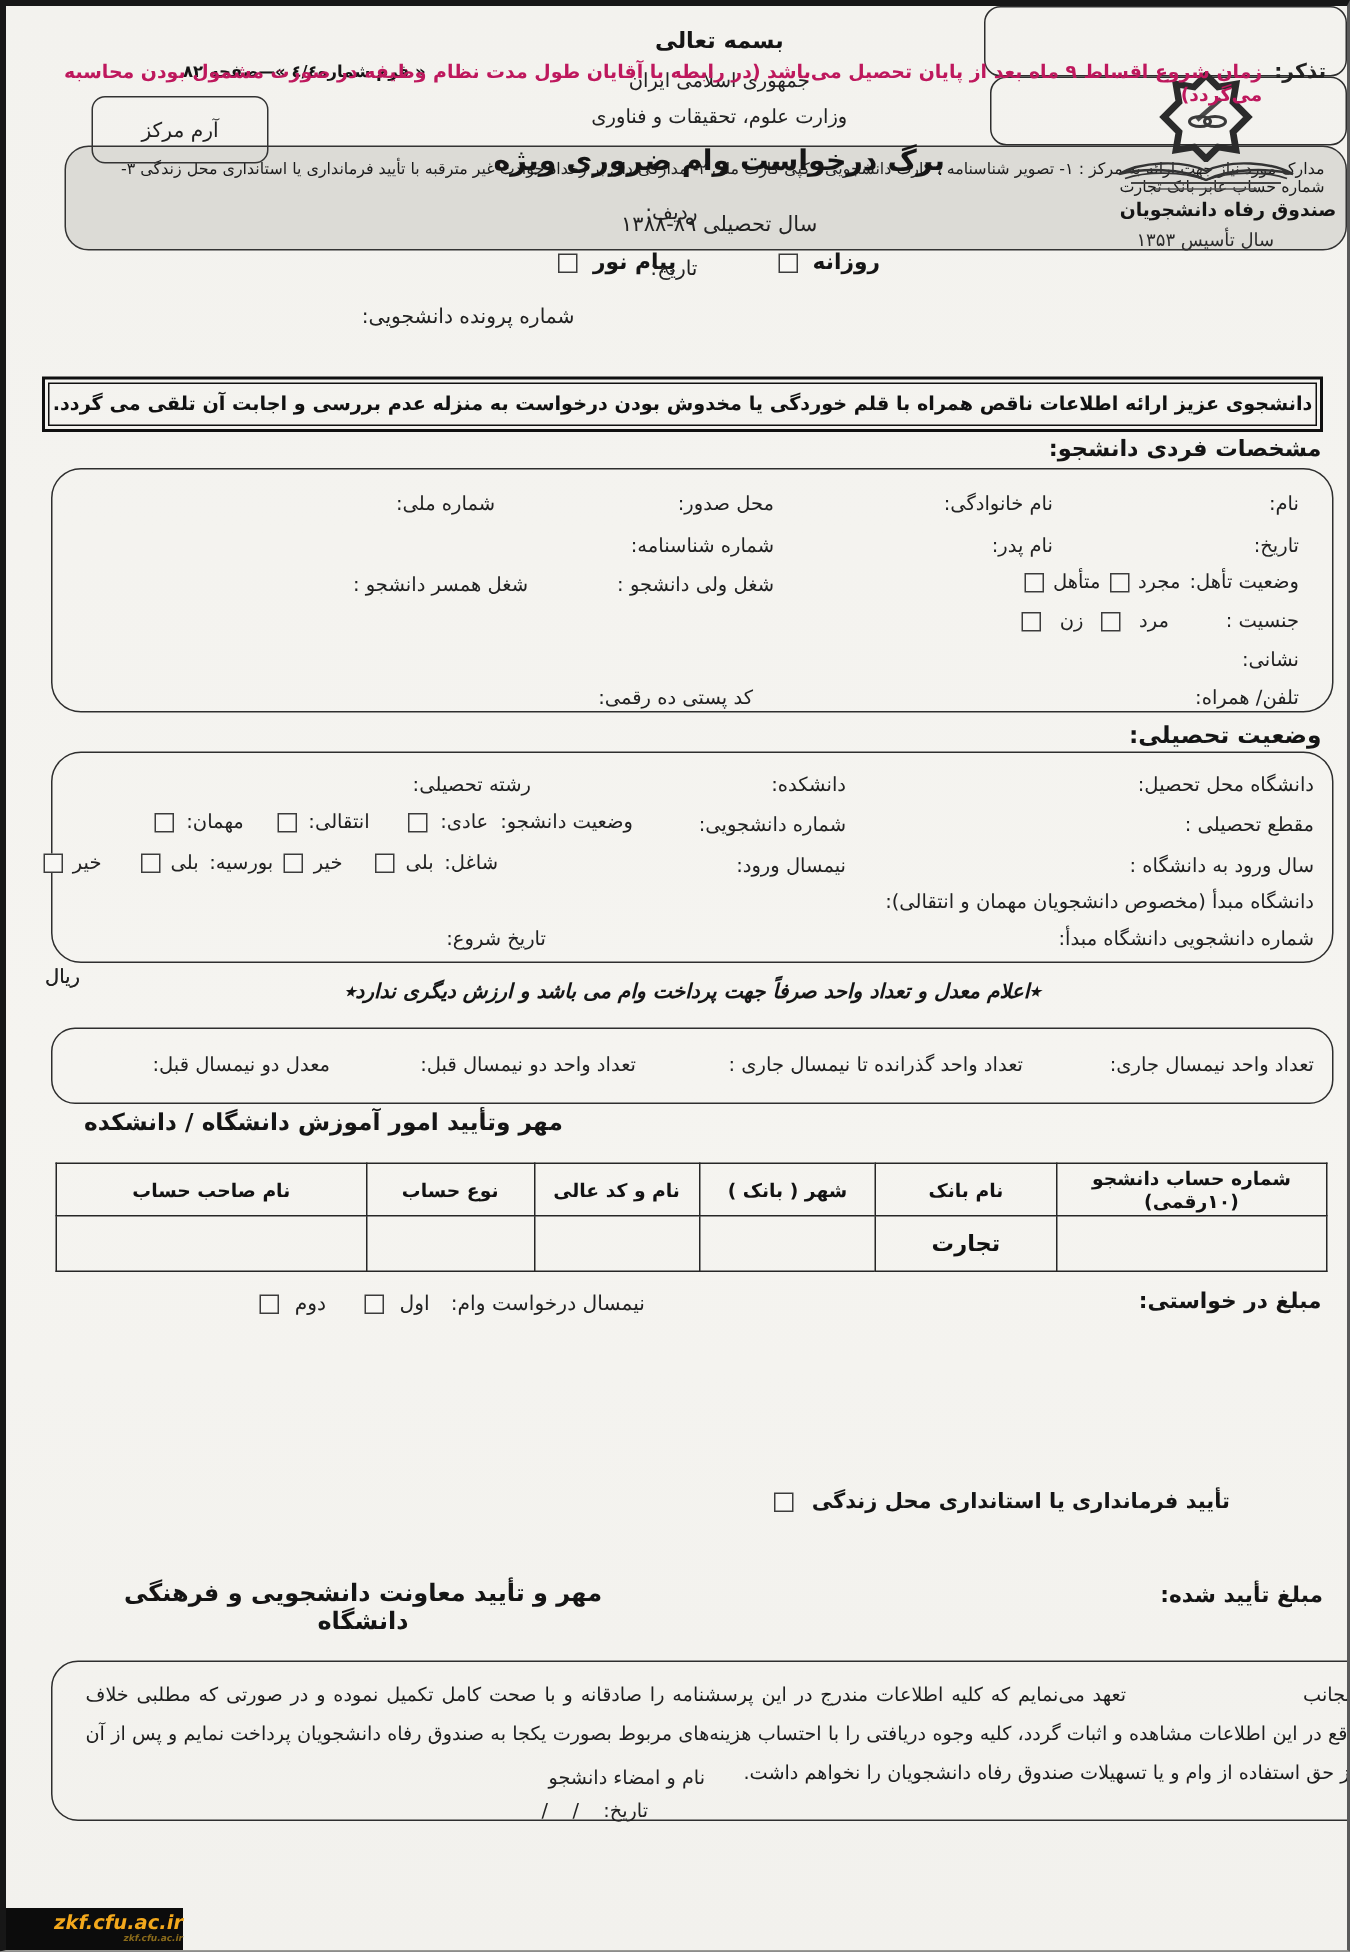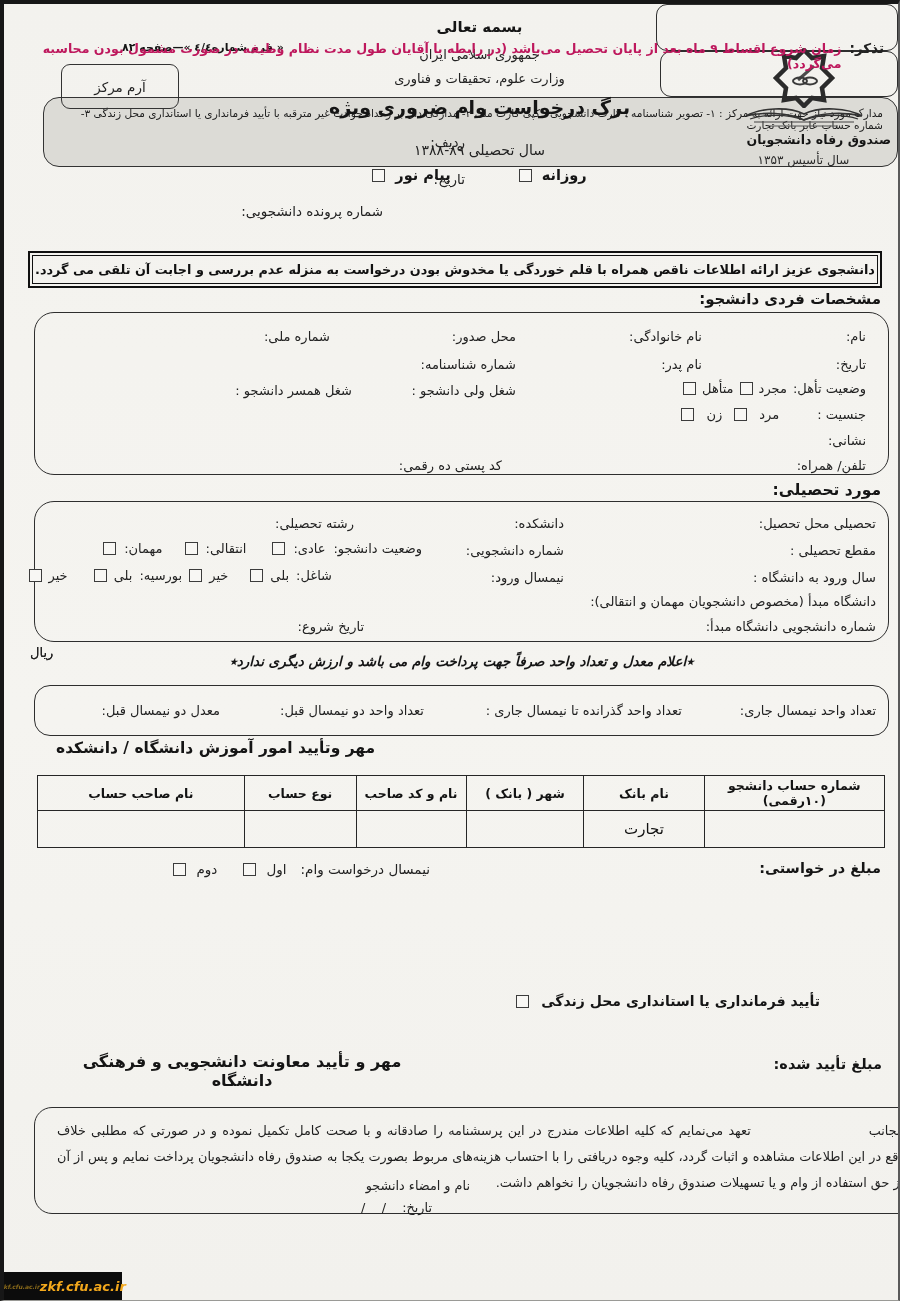--- a/index.html
+++ b/index.html
@@ -45,21 +45,21 @@
   
   #edu-title{right:17px;top:477px;font-size:15.5px;}
   #edu-box{left:30px;top:497px;width:855px;height:141px;}
   #gpa-note{left:185px;top:649px;width:545px;text-align:center;font-size:13.5px;font-style:italic;}
   #units-box{left:30px;top:681px;width:855px;height:51px;border-radius:16px;}
   #edu-stamp{left:52px;top:735px;font-size:15.5px;}
   
   #bank-table{position:absolute;left:33px;top:771px;width:848px;border-collapse:collapse;}
   #bank-table th,#bank-table td{border:1.6px solid #262626;text-align:center;}
   #bank-table th{font-size:12.5px;font-weight:bold;height:33px;padding:2px 4px;color:#131313;}
-  #bank-table td{height:37px;font-size:15px;font-weight:normal;color:#111;}
+  #bank-table td{height:37px;font-size:15px;font-weight:bold;color:#111;}
   
   #req-label{right:17px;top:856px;font-size:14.5px;}
   #req-box{left:500px;top:843px;width:242px;height:47px;border:1.6px solid #2e2e2e;border-radius:11px;}
   #req-box span,#app-box span{position:absolute;left:26px;top:50%;transform:translateY(-50%);font-size:13px;}
   #sem-row{right:468px;top:857px;font-size:13.5px;}
   #elig-box{left:30px;top:896px;width:855px;height:89px;border-radius:18px;}
   #elig-box p{margin:0;padding:12px 26px 0;font-size:13.2px;line-height:33px;text-align:justify;white-space:normal;color:#161616;font-weight:bold;}
   #gov-row{right:78px;top:989px;font-size:14px;}
   #app-label{right:16px;top:1052px;font-size:14.5px;}
   #app-box{left:512px;top:1040px;width:238px;height:46px;border:1.6px solid #2e2e2e;border-radius:11px;}
@@ -70,21 +70,21 @@
   #pledge-text .gap{display:inline-block;width:118px;}
   #sig{right:460px;top:70px;font-size:12.8px;margin-left:41px;}
   #pledge-date{right:498px;top:92px;font-size:12.8px;}
   
   #footer-box{left:30px;top:1222px;width:855px;height:70px;border:1.6px solid #333;border-radius:16px;background:#dcdbd6;}
   #docs{margin:0;padding:9px 14px 0;font-size:10.6px;white-space:normal;text-align:right;color:#1c1c1c;}
   #reminder{position:absolute;right:14px;top:36px;display:flex;gap:8px;align-items:baseline;}
   #reminder .lab{font-size:13.5px;font-weight:bold;}
   #reminder .txt{font-size:12.6px;font-weight:bold;color:#be185d;}
   #watermark{position:absolute;left:0;top:1268px;width:118px;height:28px;background:#0c0c0c;
-    display:flex;flex-direction:row;align-items:center;justify-content:center;line-height:1;}
+    display:flex;flex-direction:column;align-items:flex-start;justify-content:center;line-height:1;}
   #watermark .wm1{color:#f3a81c;font-weight:bold;font-style:italic;font-size:13px;direction:ltr;}
   #watermark .wm2{color:#8a6a1a;font-weight:bold;font-style:italic;font-size:6px;direction:ltr;margin-top:1px;}
   #next-strip{position:absolute;left:30px;top:1296px;width:855px;height:6px;background:#d9d8d3;
     border:1.6px solid #333;border-bottom:none;border-radius:10px 10px 0 0;}
   svg{display:block;margin:0 auto;}
 </style>
 </head>
 <body>
 
 <div id="page">
@@ -165,23 +165,23 @@
       <span>مرد</span>
       <span class="cb"></span>
       <span>زن</span>
       <span class="cb"></span>
     </div>
     <span class="abs fs13" style="right:22px;top:120px">نشانی:</span>
     <span class="abs fs13" style="right:22px;top:145px">تلفن/ همراه:</span>
     <span class="abs fs13" style="right:386px;top:145px">کد پستی ده رقمی:</span>
   </div>
 
-  <div class="abs b" id="edu-title">مورد تحصیلی:</div>
+  <div class="abs b" id="edu-title">وضعیت تحصیلی:</div>
   <div class="rbox" id="edu-box">
-    <span class="abs fs13" style="right:12px;top:14px">تحصیلی محل تحصیل:</span>
+    <span class="abs fs13" style="right:12px;top:14px">دانشگاه محل تحصیل:</span>
     <span class="abs fs13" style="right:324px;top:14px">دانشکده:</span>
     <span class="abs fs13" style="right:534px;top:14px">رشته تحصیلی:</span>
     <span class="abs fs13" style="right:12px;top:41px">مقطع تحصیلی :</span>
     <span class="abs fs13" style="right:324px;top:41px">شماره دانشجویی:</span>
     <div class="row fs13" style="right:466px;top:39px;gap:8px">
       <span>وضعیت دانشجو:</span>
       <span>عادی:</span>
       <span class="cb"></span>
       <span style="width:10px"></span>
       <span>انتقالی:</span>
@@ -221,21 +221,21 @@
   </div>
 
   <div class="abs b" id="edu-stamp">مهر وتأیید امور آموزش دانشگاه / دانشکده</div>
 
   <table id="bank-table">
     <tbody>
         <tr>
       <th style="width:21.3%">شماره حساب دانشجو (۱۰رقمی)</th>
       <th style="width:14.2%">نام بانک</th>
       <th style="width:13.9%">شهر ( بانک )</th>
-      <th style="width:13.0%">نام و کد صاحب</th>
+      <th style="width:13.0%">نام و کد عالی</th>
       <th style="width:13.2%">نوع حساب</th>
       <th style="width:24.4%">نام صاحب حساب</th>
     </tr>
     <tr>
       <td></td>
       <td>تجارت</td>
       <td></td>
       <td></td>
       <td></td>
       <td></td>

